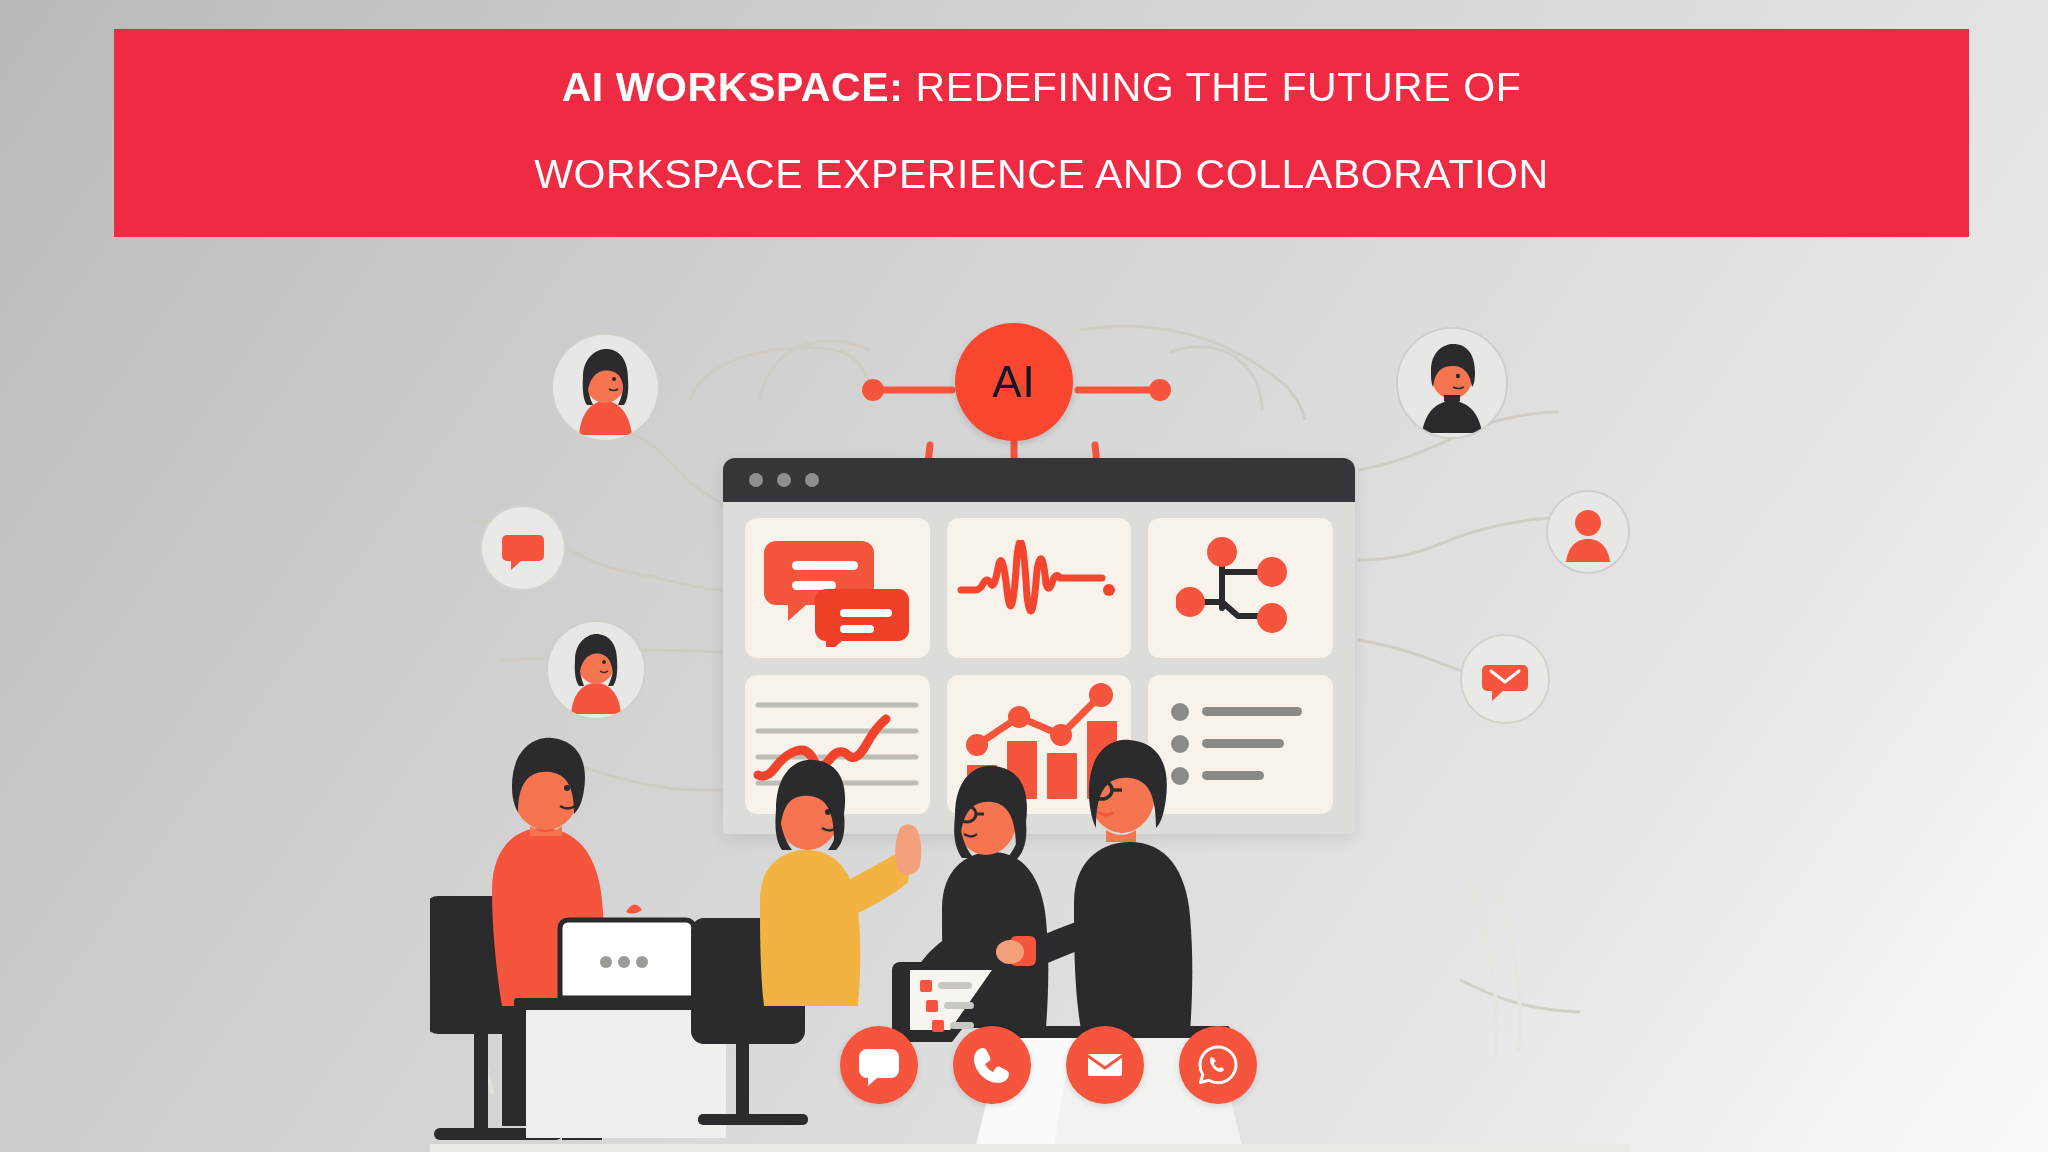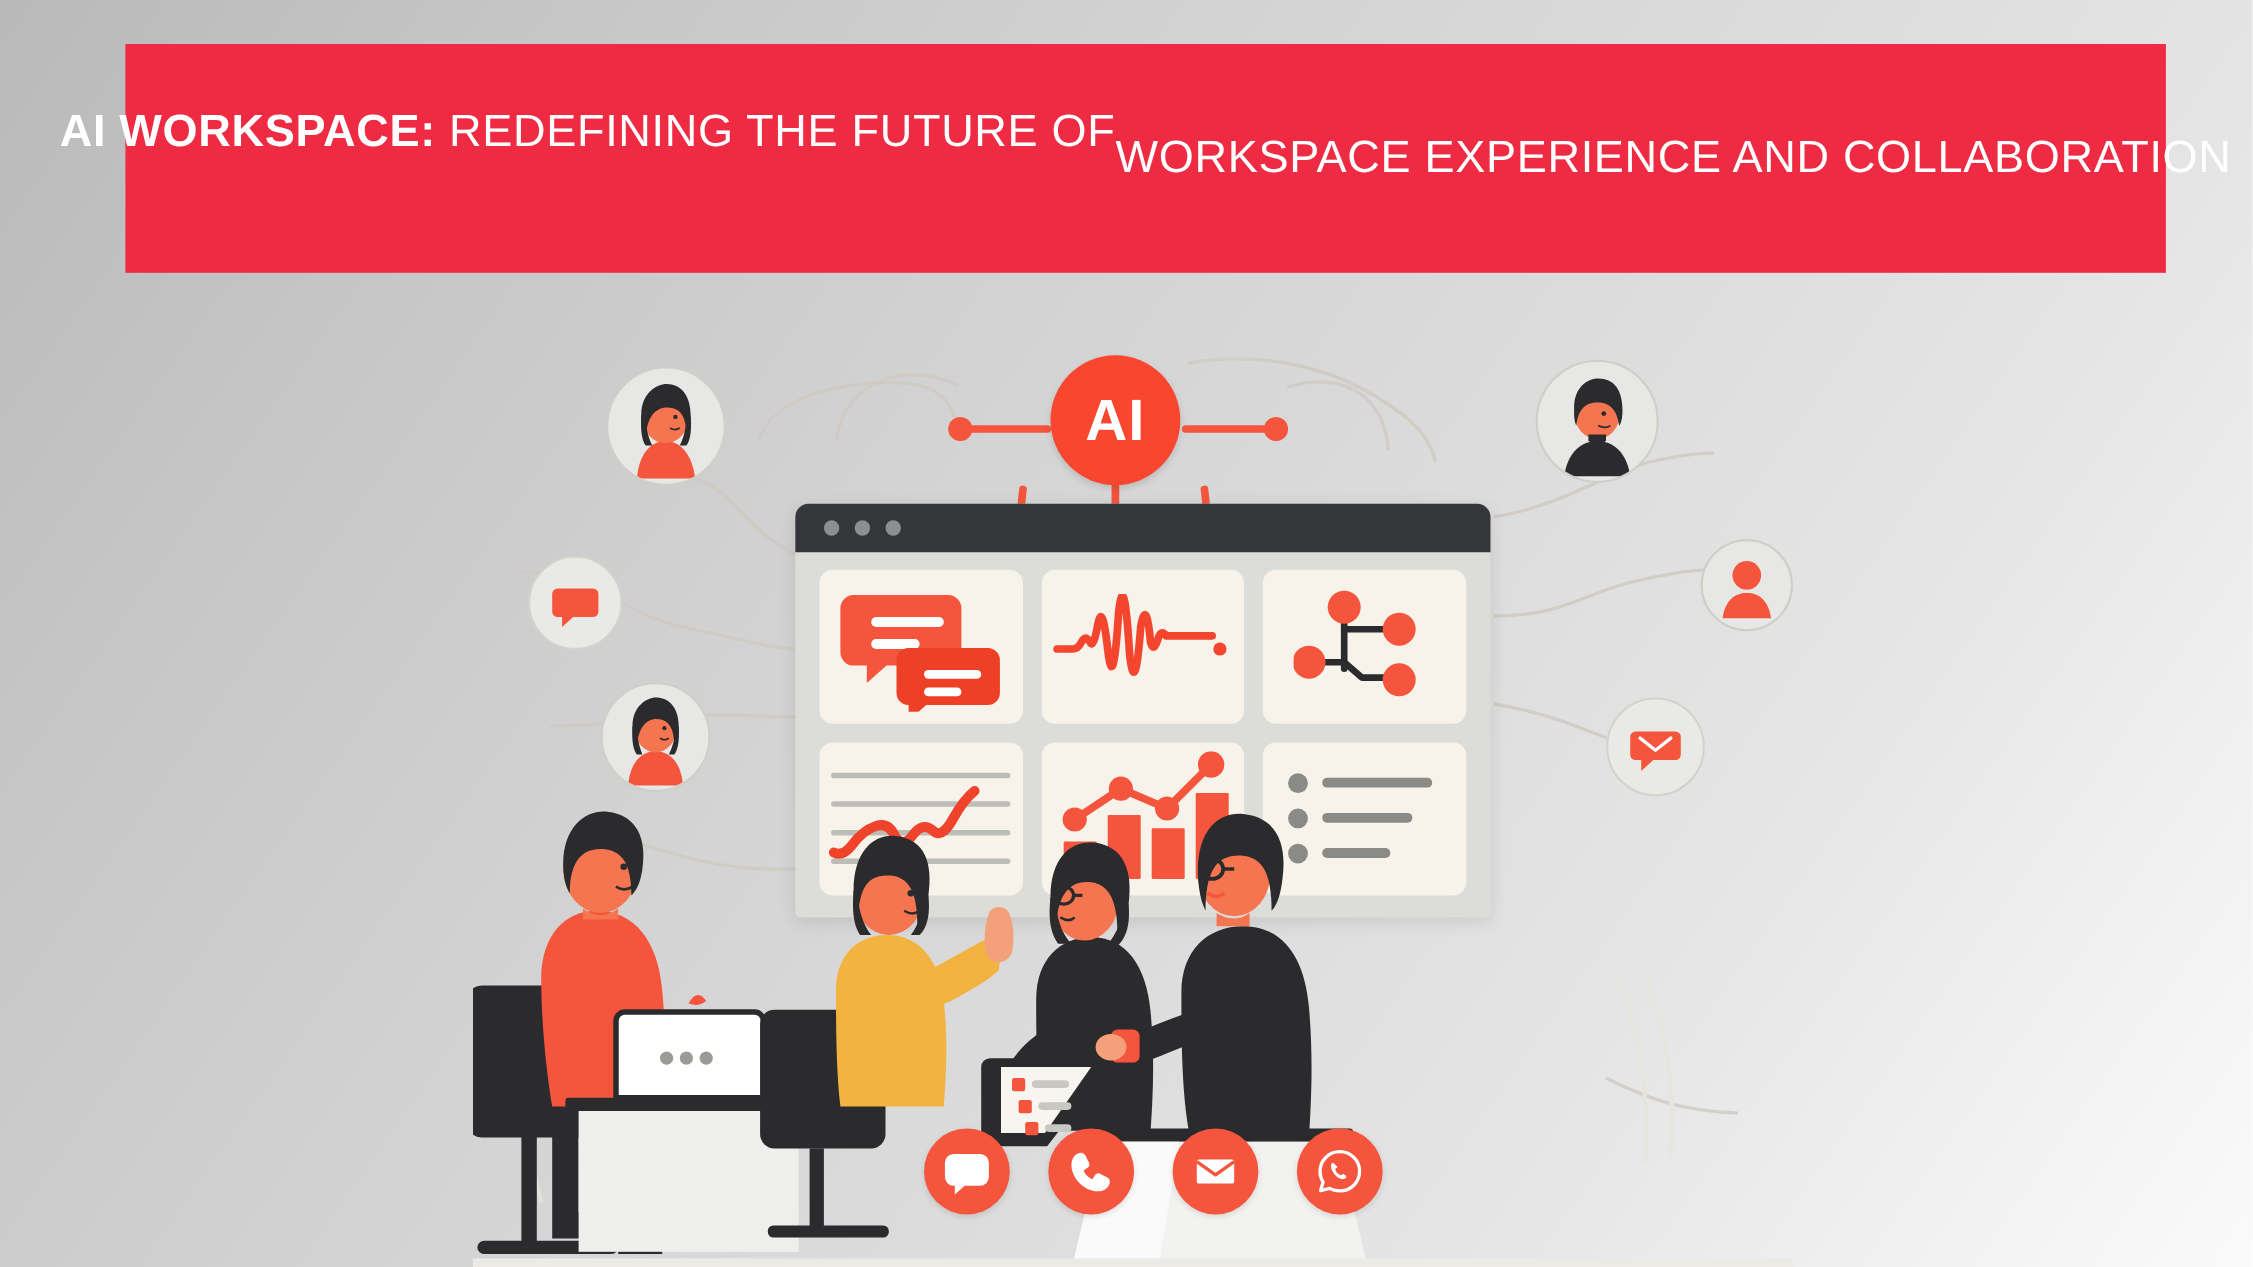--- a/index.html
+++ b/index.html
@@ -7,38 +7,38 @@
     width:2048px;height:1152px;overflow:hidden;
     font-family:"Liberation Sans", sans-serif;
     background:#ffffff;
   }
   #stage{position:relative;width:2048px;height:1152px;overflow:hidden;
     background:
       linear-gradient(125deg,#b9b9b9 0%,#c6c6c6 18%,#d2d2d2 38%,#dcdcdc 58%,#e6e6e6 76%,#f2f2f2 90%,#fafafa 100%);
   }
   
   #banner{
-    position:absolute;left:114px;top:40px;width:1855px;height:208px;
+    position:absolute;left:114px;top:29px;width:1855px;height:208px;
     background:#ee2b42;
-    display:flex;flex-direction:row;align-items:center;justify-content:center;
+    display:flex;flex-direction:column;align-items:center;justify-content:center;
     box-sizing:border-box;padding:6px 40px 10px 40px;
   }
   .ttl-line{
     color:#ffffff;font-size:41px;letter-spacing:.6px;line-height:1.0;
     text-align:center;white-space:nowrap;font-weight:400;
   }
   .ttl-line.one{margin-bottom:46px;}
   .ttl-strong{font-weight:700;}
   
   #ai-badge{
     position:absolute;left:955px;top:323px;width:118px;height:118px;border-radius:50%;
     background:#f9462f;display:flex;align-items:center;justify-content:center;
     box-shadow:0 3px 7px rgba(0,0,0,.13);
   }
-  #ai-badge .ai-txt{color:#ffffff;font-size:53px;font-weight:700;letter-spacing:1px;line-height:1;}
+  #ai-badge .ai-txt{color:#0f172a;font-size:44px;font-weight:400;letter-spacing:1px;line-height:1;}
   
   #browser{
     position:absolute;left:723px;top:458px;width:632px;height:376px;
     background:#dcdcd8;border-radius:14px 14px 4px 4px;
     box-shadow:0 4px 16px rgba(0,0,0,.10);
   }
   #browser-bar{
     position:absolute;left:0;top:0;width:100%;height:44px;
     background:#35363a;border-radius:12px 12px 0 0;
     display:flex;align-items:center;gap:14px;padding-left:26px;box-sizing:border-box;

